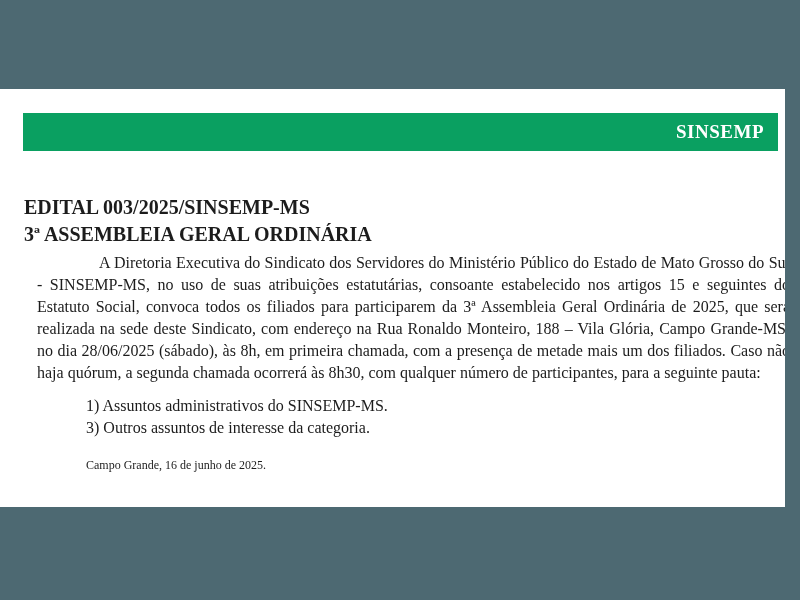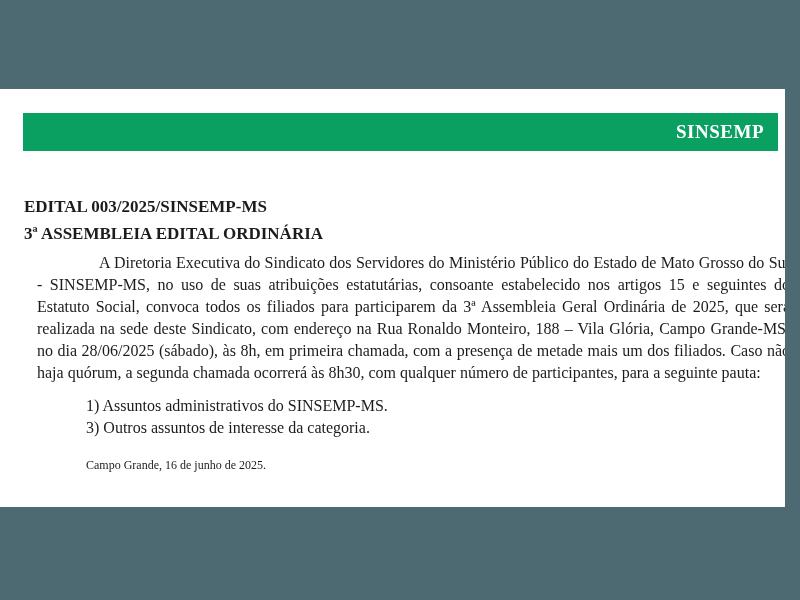--- a/index.html
+++ b/index.html
@@ -27,21 +27,21 @@
     display:flex;align-items:center;justify-content:flex-end;
     padding-right:14px;
   }
   .brand{
     color:var(--banner-text-color);
     font-weight:bold;font-size:19px;letter-spacing:0.5px;
   }
 
   .doc-title{
     position:absolute;left:24px;width:753px;
-    font-weight:bold;font-size:17px;line-height:22px;
+    font-weight:bold;font-size:20px;line-height:22px;
     color:var(--text-color);white-space:nowrap;
   }
   .doc-title.first{top:107px;}
   .doc-title.second{top:134px;}
 
   .body-par{
     position:absolute;left:24px;top:163px;width:753px;
     font-size:16px;line-height:22px;color:var(--text-color);
     text-align:justify;text-indent:62px;margin-left:13px;
   }
@@ -64,21 +64,21 @@
 <div class="viewport">
 
   <div class="page">
 
     <div class="banner">
       <span class="brand">SINSEMP</span>
     </div>
 
     <div class="doc-title first">EDITAL 003/2025/SINSEMP-MS</div>
 
-    <div class="doc-title second">3ª ASSEMBLEIA EDITAL ORDINÁRIA</div>
+    <div class="doc-title second">3ª ASSEMBLEIA GERAL ORDINÁRIA</div>
 
     <p class="body-par">A Diretoria Executiva do Sindicato dos Servidores do Ministério Público do Estado de Mato Grosso do Sul - SINSEMP-MS, no uso de suas atribuições estatutárias, consoante estabelecido nos artigos 15 e seguintes do Estatuto Social, convoca todos os filiados para participarem da 3ª Assembleia Geral Ordinária de 2025, que será realizada na sede deste Sindicato, com endereço na Rua Ronaldo Monteiro, 188 – Vila Glória, Campo Grande-MS, no dia 28/06/2025 (sábado), às 8h, em primeira chamada, com a presença de metade mais um dos filiados. Caso não haja quórum, a segunda chamada ocorrerá às 8h30, com qualquer número de participantes, para a seguinte pauta:</p>
 
     <div class="agenda">
       <div class="agenda-item">1) Assuntos administrativos do SINSEMP-MS.</div>
       <div class="agenda-item">3) Outros assuntos de interesse da categoria.</div>
     </div>
 
     <div class="date-line">Campo Grande, 16 de junho de 2025.</div>
 

